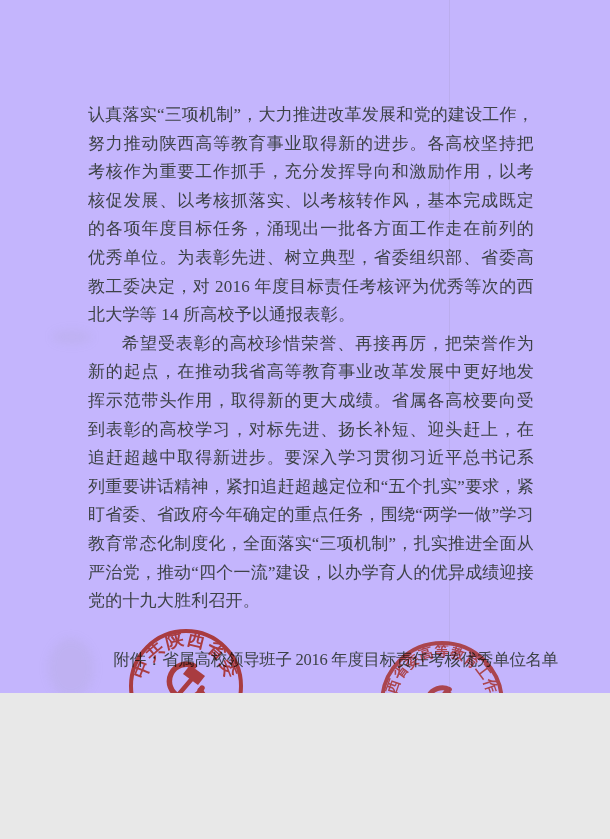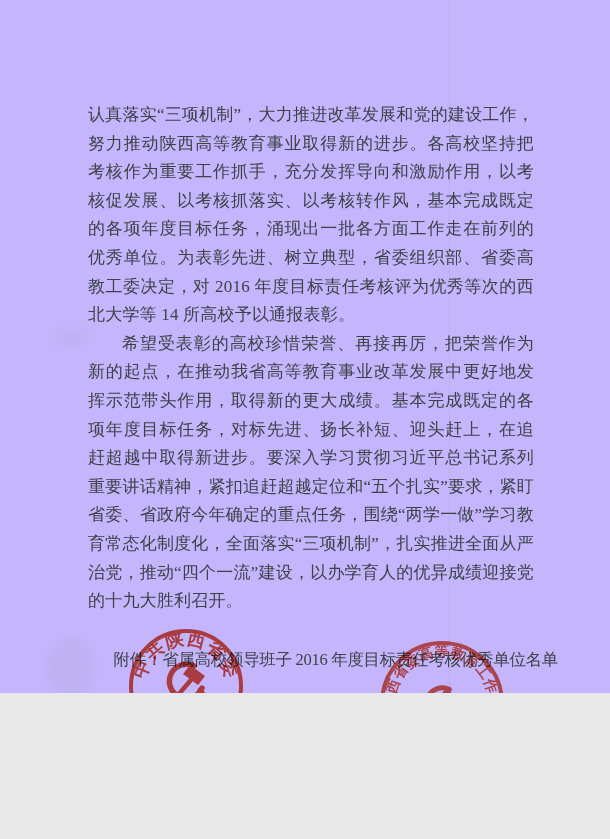--- a/index.html
+++ b/index.html
@@ -84,21 +84,21 @@
 
 <div class="page">
 
   <div class="scan-line"></div>
   <div class="smudge s1"></div>
   <div class="smudge s2"></div>
   <div class="smudge s3"></div>
 
   <div class="body-text">
     <p class="no-indent">认真落实“三项机制”，大力推进改革发展和党的建设工作，努力推动陕西高等教育事业取得新的进步。各高校坚持把考核作为重要工作抓手，充分发挥导向和激励作用，以考核促发展、以考核抓落实、以考核转作风，基本完成既定的各项年度目标任务，涌现出一批各方面工作走在前列的优秀单位。为表彰先进、树立典型，省委组织部、省委高教工委决定，对 2016 年度目标责任考核评为优秀等次的西北大学等 14 所高校予以通报表彰。</p>
-    <p>希望受表彰的高校珍惜荣誉、再接再厉，把荣誉作为新的起点，在推动我省高等教育事业改革发展中更好地发挥示范带头作用，取得新的更大成绩。基本完成既定的各项年度目标任务，对标先进、扬长补短、迎头赶上，在追赶超越中取得新进步。要深入学习贯彻习近平总书记系列重要讲话精神，紧扣追赶超越定位和“五个扎实”要求，紧盯省委、省政府今年确定的重点任务，围绕“两学一做”学习教育常态化制度化，全面落实“三项机制”，扎实推进全面从严治党，推动“四个一流”建设，以办学育人的优异成绩迎接党的十九大胜利召开。</p>
+    <p>希望受表彰的高校珍惜荣誉、再接再厉，把荣誉作为新的起点，在推动我省高等教育事业改革发展中更好地发挥示范带头作用，取得新的更大成绩。省属各高校要向受到表彰的高校学习，对标先进、扬长补短、迎头赶上，在追赶超越中取得新进步。要深入学习贯彻习近平总书记系列重要讲话精神，紧扣追赶超越定位和“五个扎实”要求，紧盯省委、省政府今年确定的重点任务，围绕“两学一做”学习教育常态化制度化，全面落实“三项机制”，扎实推进全面从严治党，推动“四个一流”建设，以办学育人的优异成绩迎接党的十九大胜利召开。</p>
     <p class="attachment">附件：省属高校领导班子 2016 年度目标责任考核优秀单位名单</p>
   </div>
 
   <div class="sig sig-left">中共陕西省委组织部</div>
   <div class="sig sig-right">在追赶超越中取得新进步</div>
   <div class="sig sig-date">2017 年 5 月 23 日</div>
 
   <div class="page-num">— 2 —</div>
 
   <svg class="seal seal-left" width="124" height="124" viewBox="0 0 124 124">

